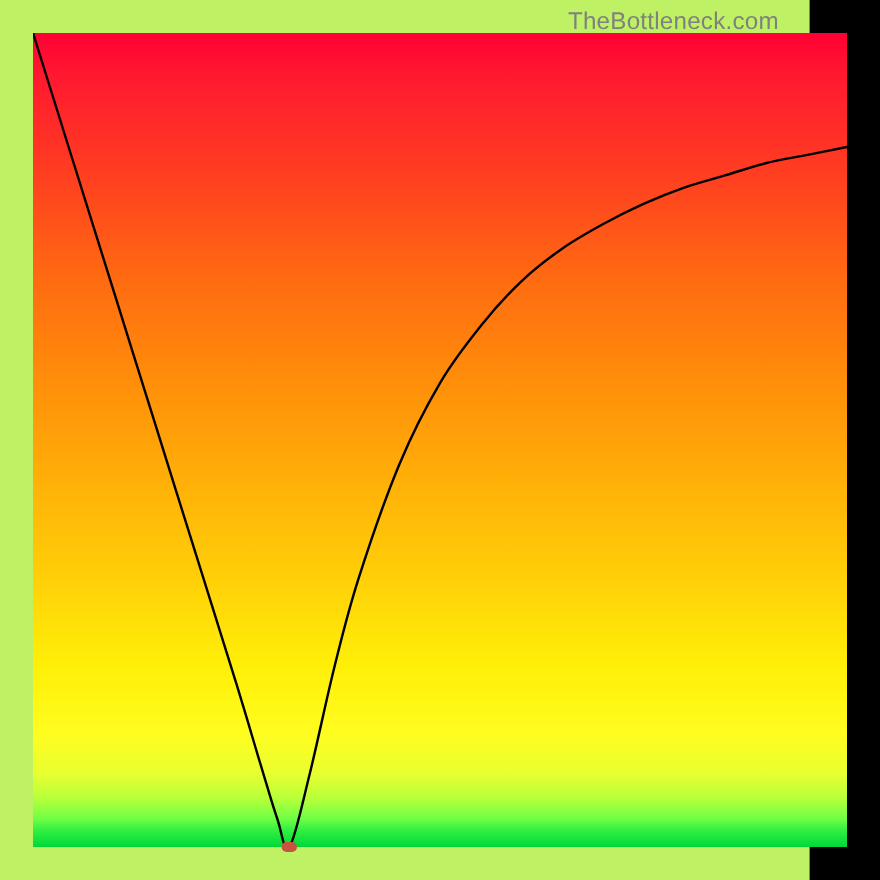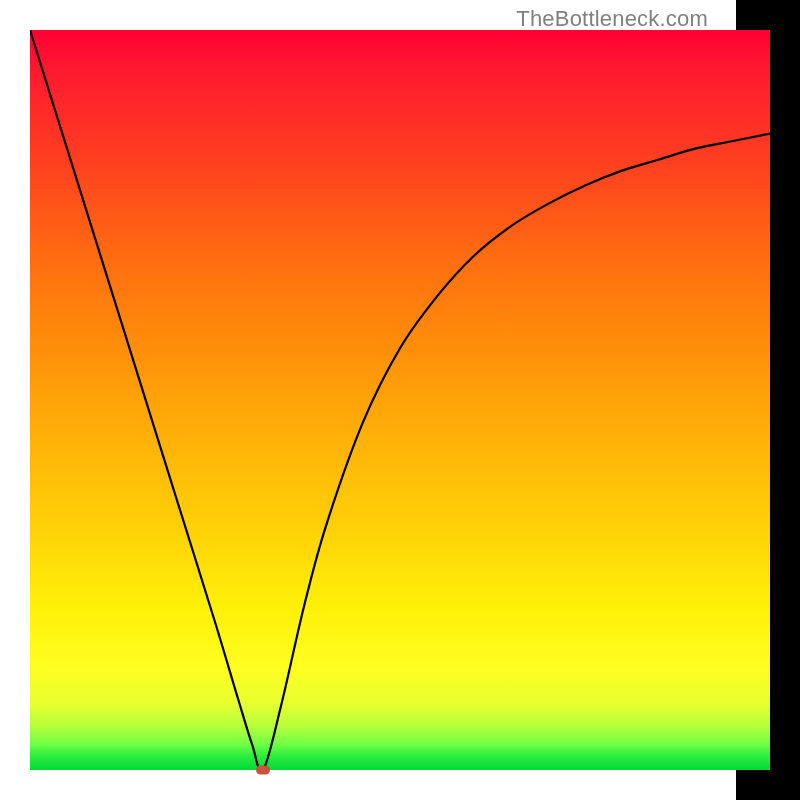--- a/index.html
+++ b/index.html
@@ -8,21 +8,21 @@
     width: 800px;
     height: 800px;
     background: #000;
     overflow: hidden;
     font-family: Arial, Helvetica, sans-serif;
   }
   .frame {
     position: relative;
     width: 736px;
     height: 800px;
-    background: #ffffff;
+    background: #bef264;
   }
   .watermark {
     position: absolute;
     top: 6px;
     right: 28px;
     color: #808080;
     font-size: 22px;
     font-weight: 500;
     letter-spacing: 0.2px;
     z-index: 10;

